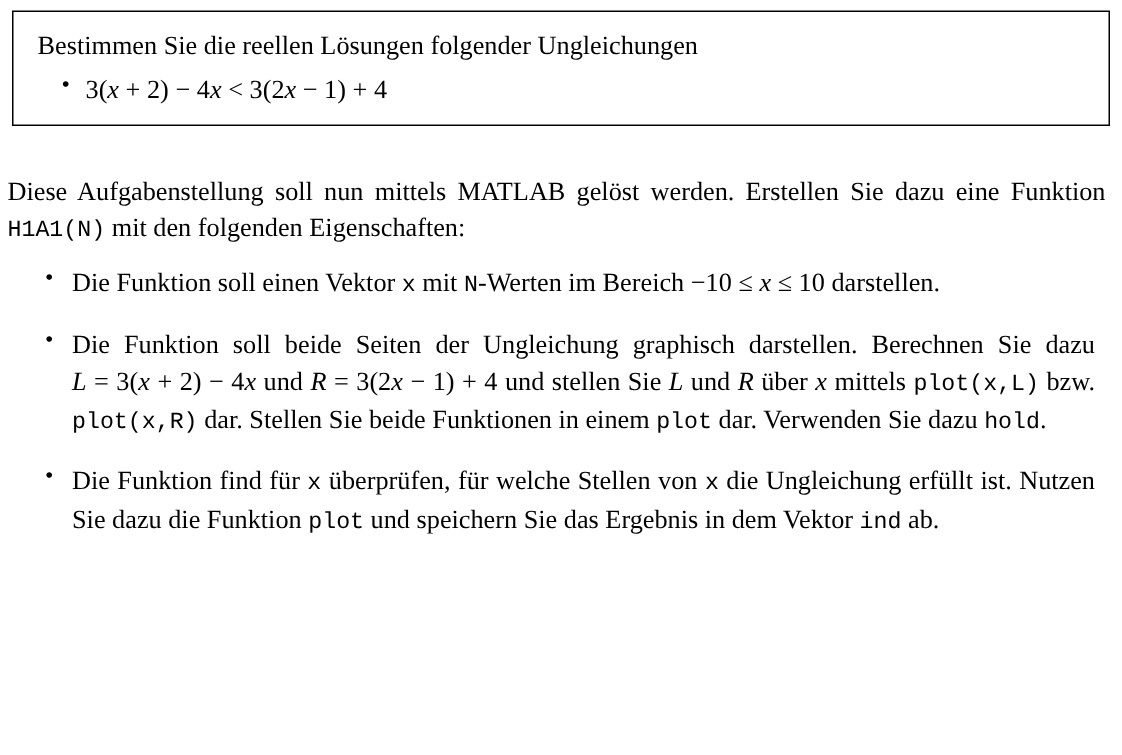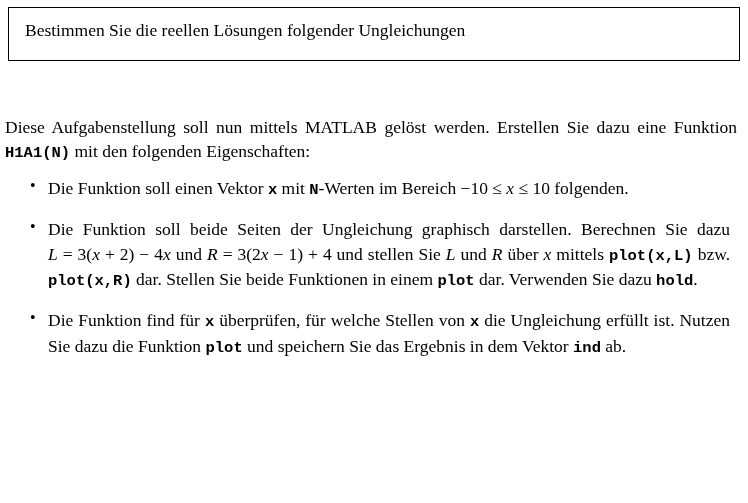--- a/index.html
+++ b/index.html
@@ -94,43 +94,50 @@
   
   .mi { font-family: "Liberation Serif", serif; font-style: italic; }
   .mn { font-family: "Liberation Serif", serif; font-style: normal; }
   .mo { font-family: "Liberation Serif", serif; font-style: normal; }
   .math { white-space: nowrap; }
   code, .tt {
     font-family: "Liberation Mono", monospace;
     font-size: 15.5px;
     font-style: normal;
     letter-spacing: 0px;
-    font-weight: bold;
   }
   .nowrap { white-space: nowrap; }
 </style>
 </head>
 <body>
 
 <div class="page">
 
   <div class="task-box">
     <div class="task-heading">Bestimmen Sie die reellen Lösungen folgender Ungleichungen</div>
+    <ul class="ineq-list">
+      <li>
+        <span class="math">
+          <span class="mn">3(</span><span class="mi">x</span><span class="mo"> + </span><span class="mn">2)</span><span class="mo"> − </span><span class="mn">4</span><span class="mi">x</span><span class="mo"> &lt; </span><span class="mn">3(2</span><span class="mi">x</span><span class="mo"> − </span><span class="mn">1)</span><span class="mo"> + </span><span class="mn">4</span>
+        </span>
+        
+      </li>
+    </ul>
   </div>
 
   <div class="intro">
     <span>Diese Aufgabenstellung soll nun mittels MATLAB gelöst werden. Erstellen Sie dazu eine Funktion</span>
     <code class="tt">H1A1(N)</code>
     <span>mit den folgenden Eigenschaften:</span>
   </div>
 
   <ul class="req-list">
 
     <li>
-      <span>Die Funktion soll einen Vektor </span><code class="tt">x</code><span> mit </span><code class="tt">N</code><span>-Werten im Bereich </span><span class="math"><span class="mo">−</span><span class="mn">10</span> <span class="mo">≤</span> <span class="mi">x</span> <span class="mo">≤</span> <span class="mn">10</span></span><span> folgenden.</span>
+      <span>Die Funktion soll einen Vektor </span><code class="tt">x</code><span> mit </span><code class="tt">N</code><span>-Werten im Bereich </span><span class="math"><span class="mo">−</span><span class="mn">10</span> <span class="mo">≤</span> <span class="mi">x</span> <span class="mo">≤</span> <span class="mn">10</span></span><span> darstellen.</span>
     </li>
 
     <li>
       <span>Die Funktion soll beide Seiten der Ungleichung graphisch darstellen. Berechnen Sie dazu </span><span class="math"><span class="mi">L</span> <span class="mo">=</span> <span class="mn">3(</span><span class="mi">x</span> <span class="mo">+</span> <span class="mn">2)</span> <span class="mo">−</span> <span class="mn">4</span><span class="mi">x</span></span><span> und </span><span class="math"><span class="mi">R</span> <span class="mo">=</span> <span class="mn">3(2</span><span class="mi">x</span> <span class="mo">−</span> <span class="mn">1)</span> <span class="mo">+</span> <span class="mn">4</span></span><span> und stellen Sie </span><span class="mi">L</span><span> und </span><span class="mi">R</span><span> über </span><span class="mi">x</span><span> mittels </span><code class="tt nowrap">plot(x,L)</code><span> bzw. </span><code class="tt nowrap">plot(x,R)</code><span> dar. Stellen Sie beide Funktionen in einem </span><code class="tt">plot</code><span> dar. Verwenden Sie dazu </span><code class="tt">hold</code><span>.</span>
     </li>
 
     <li>
       <span>Die Funktion find für </span><code class="tt">x</code><span> überprüfen, für welche Stellen von </span><code class="tt">x</code><span> die Ungleichung erfüllt ist. Nutzen Sie dazu die Funktion </span><code class="tt">plot</code><span> und speichern Sie das Ergebnis in dem Vektor </span><code class="tt">ind</code><span> ab.</span>
     </li>
 

